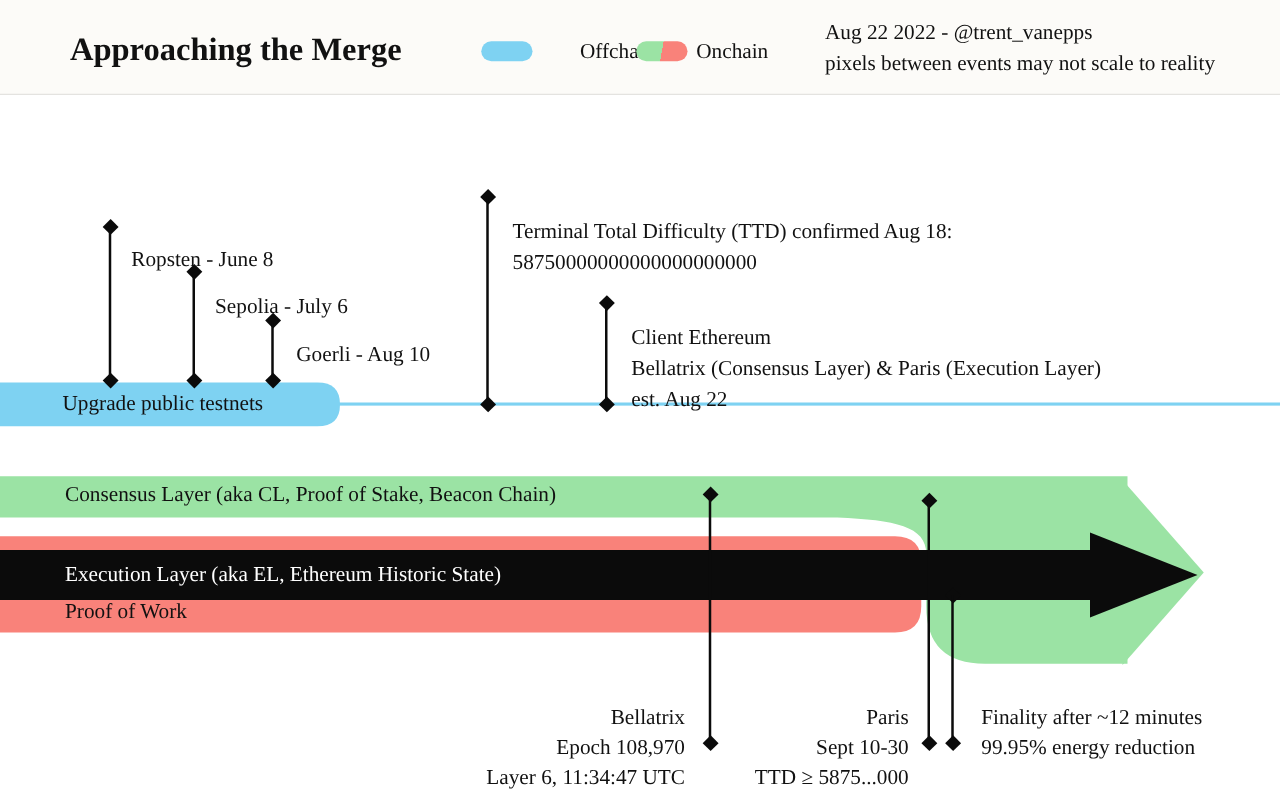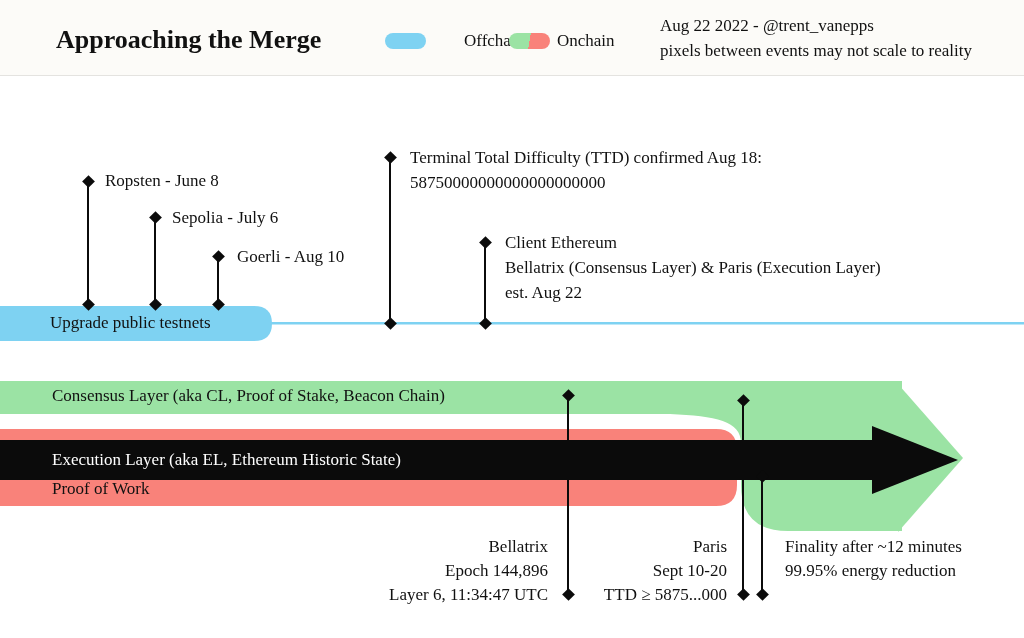--- a/index.html
+++ b/index.html
@@ -42,21 +42,21 @@
   .band-label {
     position:absolute; font-size:17px; line-height:20px; white-space:nowrap; color:#111;
   }
   .band-label.on-black { color:#ffffff;text-align:right; }
   
   .diamond {
     position:absolute; width:9px; height:9px; background:#0b0b0b; transform:rotate(45deg);
   }
   .stem { position:absolute; width:2px; background:#0b0b0b; }
   .mlabel {
-    position:absolute; font-size:17px; line-height:25px; white-space:nowrap; color:#111;
+    position:absolute; font-size:17px; line-height:25px; white-space:nowrap; color:#111;margin-top:27px;
   }
   .mlabel.tight { line-height:24px; }
   .mlabel.right { text-align:right; }
 </style>
 </head>
 <body>
 
 <div class="stage">
 
   <div class="header">
@@ -134,32 +134,32 @@
       <div>est. Aug 22</div>
     </div>
   </div>
 
   <div>
     <span class="diamond" style="left:564px;top:391px"></span>
     <span class="stem" style="left:567px;top:395px;height:199px"></span>
     <span class="diamond" style="left:564px;top:590px"></span>
     <div class="mlabel tight right" style="right:476px;top:535px">
       <div>Bellatrix</div>
-      <div>Epoch 144,896</div>
+      <div>Epoch 108,970</div>
       <div>Layer 6, 11:34:47 UTC</div>
     </div>
   </div>
 
   <div>
     <span class="diamond" style="left:739px;top:396px"></span>
     <span class="stem" style="left:742px;top:400px;height:194px"></span>
     <span class="diamond" style="left:739px;top:590px"></span>
     <div class="mlabel tight right" style="right:297px;top:535px">
       <div>Paris</div>
-      <div>Sept 10-20</div>
+      <div>Sept 10-30</div>
       <div>TTD ≥ 5875...000</div>
     </div>
   </div>
 
   <div>
     <span class="diamond" style="left:758px;top:472px"></span>
     <span class="stem" style="left:761px;top:476px;height:118px"></span>
     <span class="diamond" style="left:758px;top:590px"></span>
     <div class="mlabel tight" style="left:785px;top:535px">
       <div>Finality after ~12 minutes</div>

